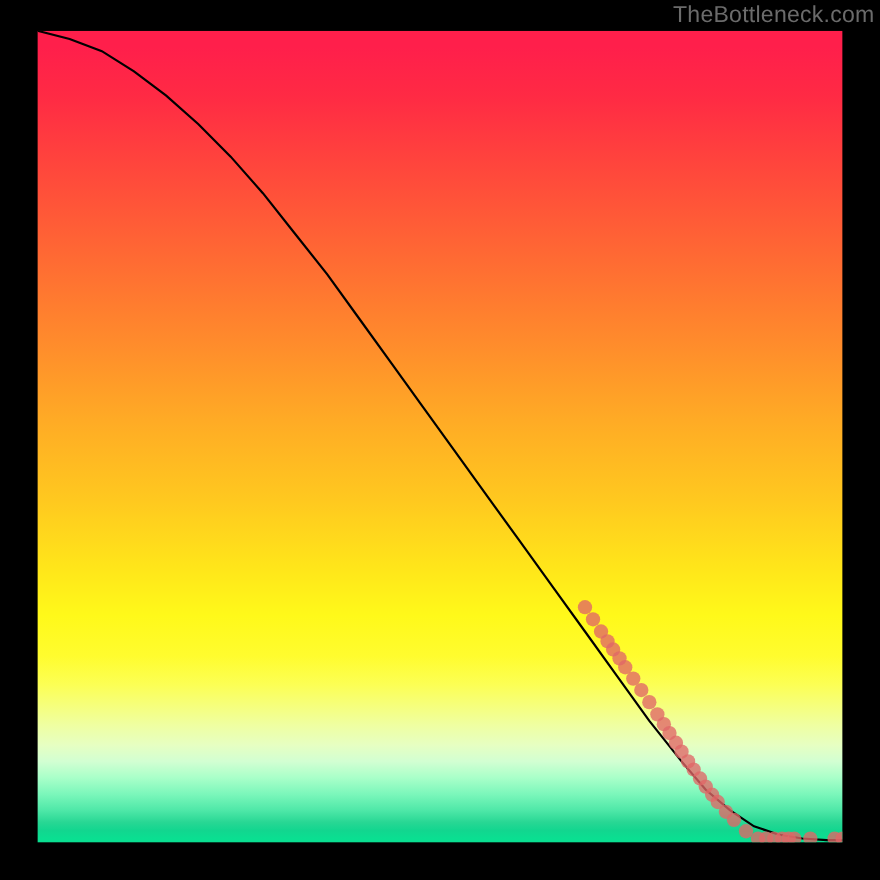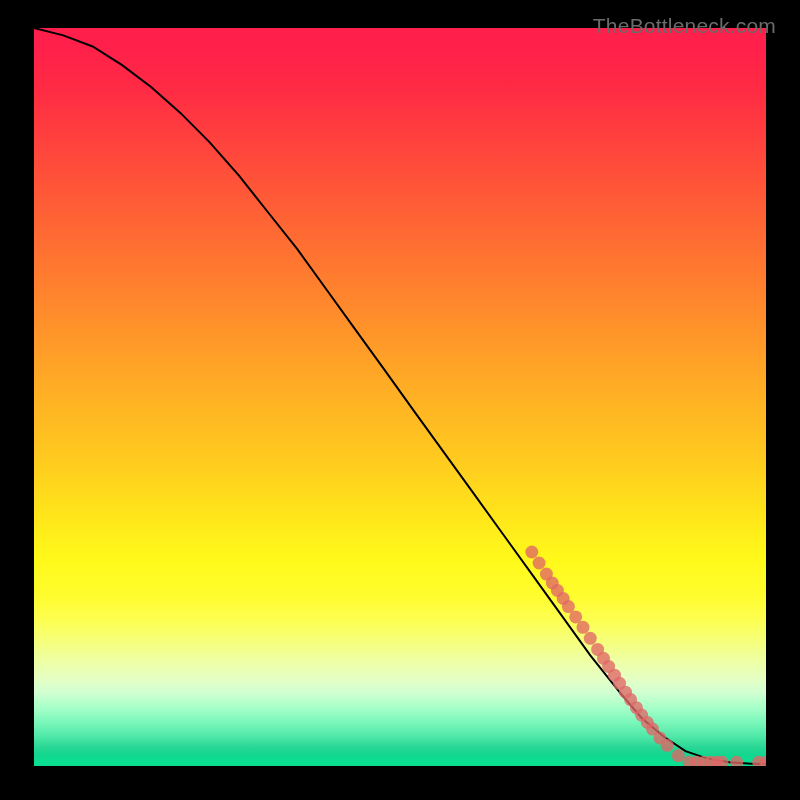--- a/index.html
+++ b/index.html
@@ -13,27 +13,26 @@
   }
   .frame {
     position: relative;
     width: 800px;
     height: 800px;
     background: #000;
   }
   .watermark {
     position: absolute;
     top: 2px;
-    right: 24px;
+    right: 5px;
     color: #6b6b6b;
     font-size: 21px;
     font-weight: 400;
     letter-spacing: 0.2px;
     z-index: 20;
-    margin-top: 12px;
   }
   
   .plot {
     position: absolute;
     left: 34px;
     top: 28px;
     width: 732px;   
     height: 738px;  
     overflow: hidden;
   }

